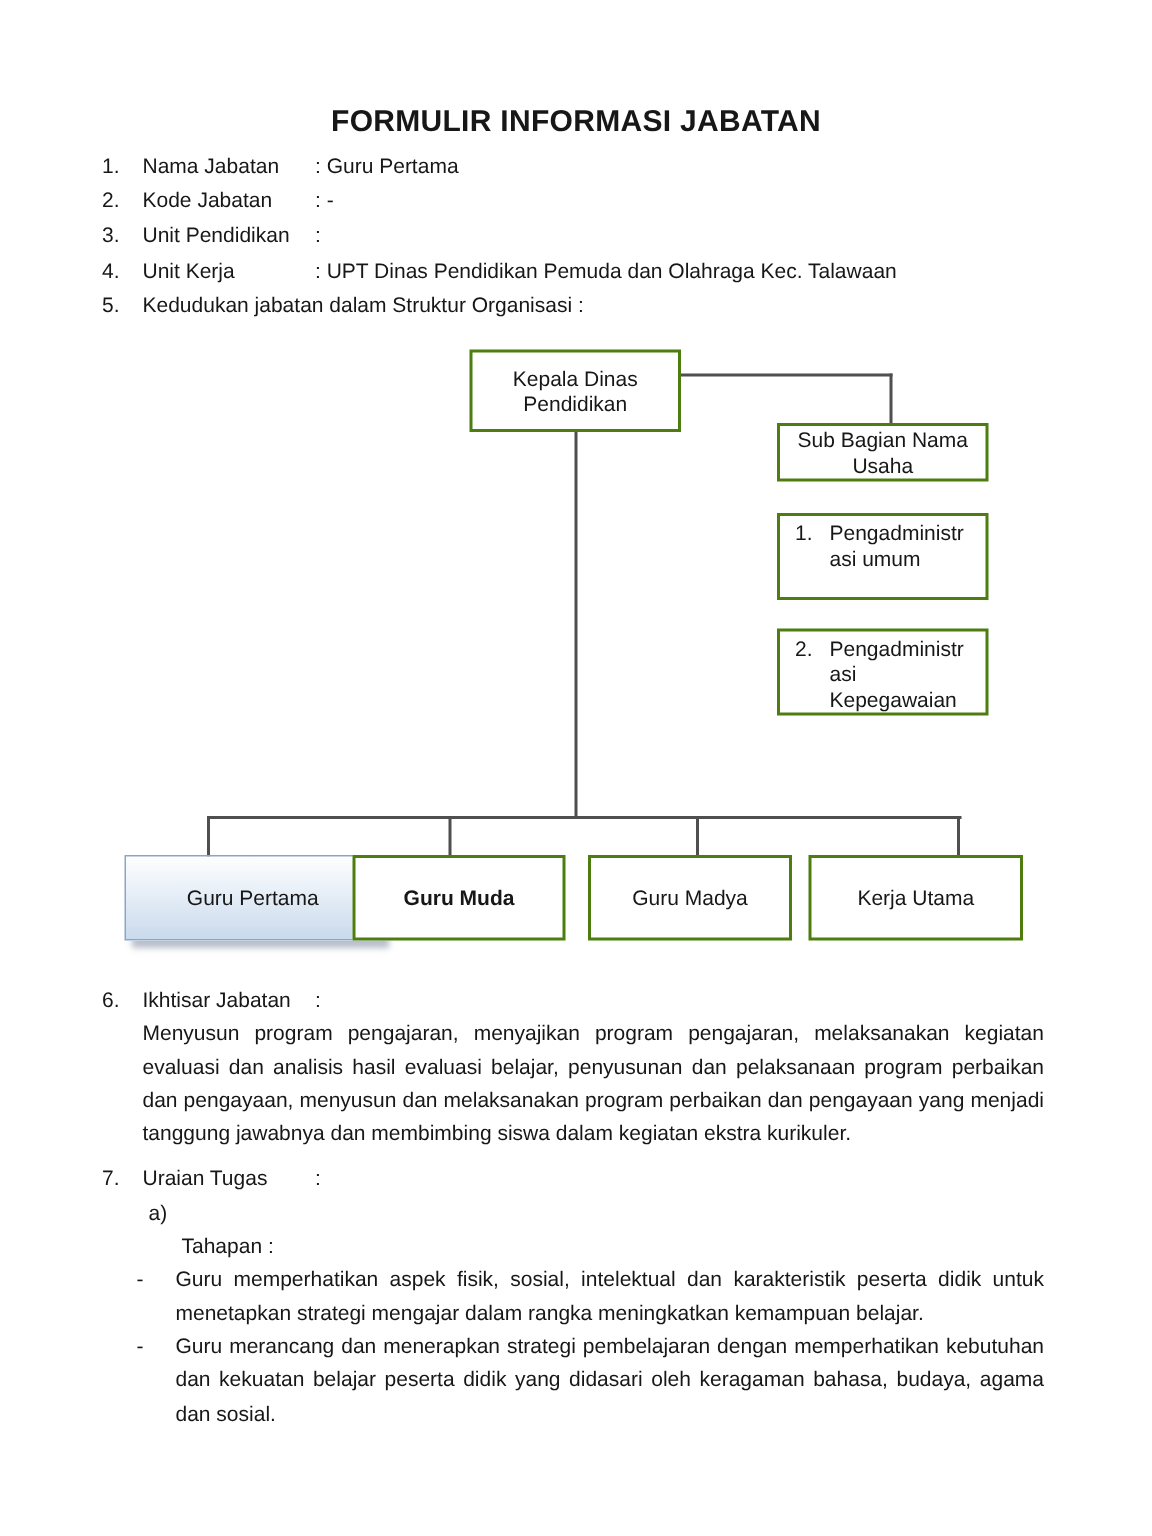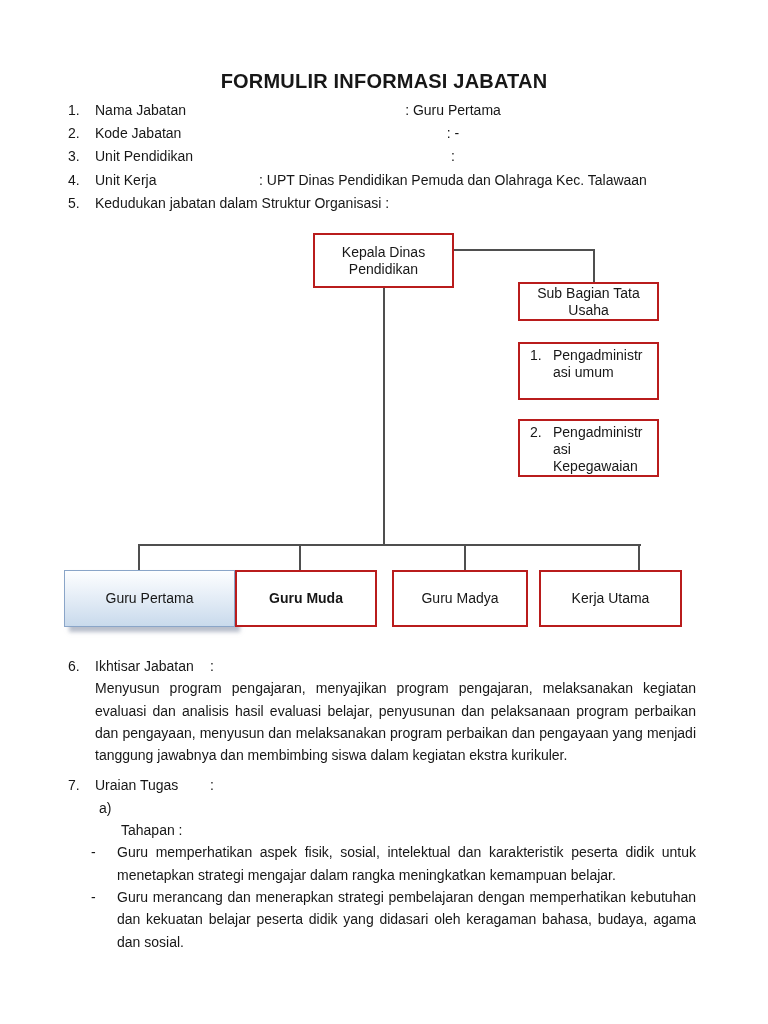--- a/index.html
+++ b/index.html
@@ -20,41 +20,41 @@
     text-align:center;
     font-size:20px;font-weight:bold;
     letter-spacing:.2px;
   }
   
   .fields{position:absolute;top:95px;left:68px;width:628px;}
   .field-row{display:flex;line-height:23.2px;}
   .f-num{width:27px;flex:0 0 27px;}
   .f-label{width:115px;flex:0 0 115px;white-space:nowrap;}
   .f-label.wide{flex:1 1 auto;width:auto;white-space:normal;}
-  .f-value{flex:1;white-space:nowrap;text-align:center;}
+  .f-value{flex:1;white-space:nowrap;}
   
   .obox{
     position:absolute;box-sizing:border-box;
-    border:2px solid #b91c1c;background:#ffffff;
+    border:2px solid #4d7c0f;background:#ffffff;
     display:flex;align-items:center;justify-content:center;
     text-align:center;line-height:17px;font-size:14px;
   }
   .obox.kepala{left:313px;top:229px;width:141px;height:55px;padding:0 10px;}
   .obox.sub{left:518px;top:278px;width:141px;height:39px;padding:0 8px;}
   .obox.admin{
     left:518px;width:141px;height:58px;
     align-items:flex-start;justify-content:flex-start;text-align:left;
     padding:3px 4px 3px 10px;
   }
   .obox.admin1{top:338px;}
   .obox.admin2{top:415px;}
   .a-num{width:23px;flex:0 0 23px;}
   .a-text{width:92px;overflow-wrap:break-word;}
   .obox.pos{top:566px;height:57px;}
-  .obox.pos1{left:64px;width:171px;
+  .obox.pos1{left:83px;width:171px;
     background:linear-gradient(180deg,#fdfeff 0%,#e9f0f8 40%,#c9daec 100%);
     border:1px solid #8aa5c8;
     box-shadow:5px 5px 4px 0 rgba(125,137,160,.55);
   }
   .obox.pos2{left:235px;width:142px;font-weight:bold;}
   .obox.pos3{left:392px;width:136px;}
   .obox.pos4{left:539px;width:143px;}
   .cline{position:absolute;background:#4f4f4f;}
   .l-root-h {left:453px;top:245px;width:142px;height:2px;}
   .l-root-v {left:593px;top:245px;width:2px;height:35px;}
@@ -117,21 +117,21 @@
     <div class="cline l-root-h"></div>
     <div class="cline l-root-v"></div>
     <div class="cline l-trunk"></div>
     <div class="cline l-rail"></div>
     <div class="cline l-drop1"></div>
     <div class="cline l-drop2"></div>
     <div class="cline l-drop3"></div>
     <div class="cline l-drop4"></div>
 
     <div class="obox kepala">Kepala Dinas Pendidikan</div>
-    <div class="obox sub">Sub Bagian Tata Usaha</div>
+    <div class="obox sub">Sub Bagian Nama Usaha</div>
 
     <div class="obox admin admin1">
       <div class="a-num">1.</div>
       <div class="a-text">Pengadministrasi umum</div>
     </div>
     <div class="obox admin admin2">
       <div class="a-num">2.</div>
       <div class="a-text">Pengadministrasi Kepegawaian</div>
     </div>
 

